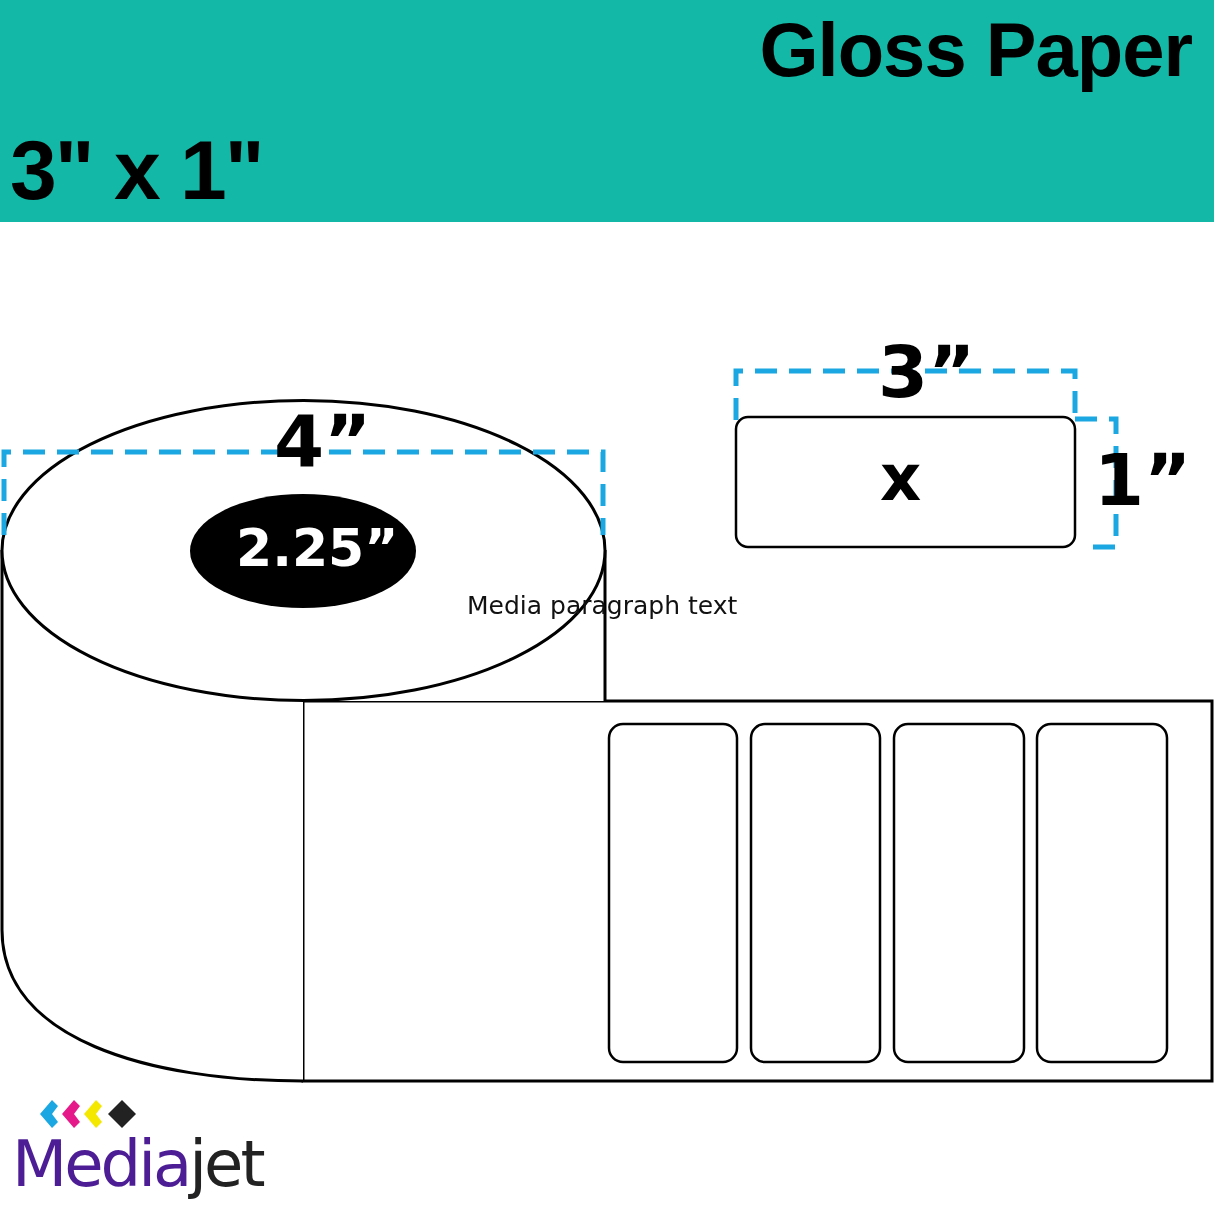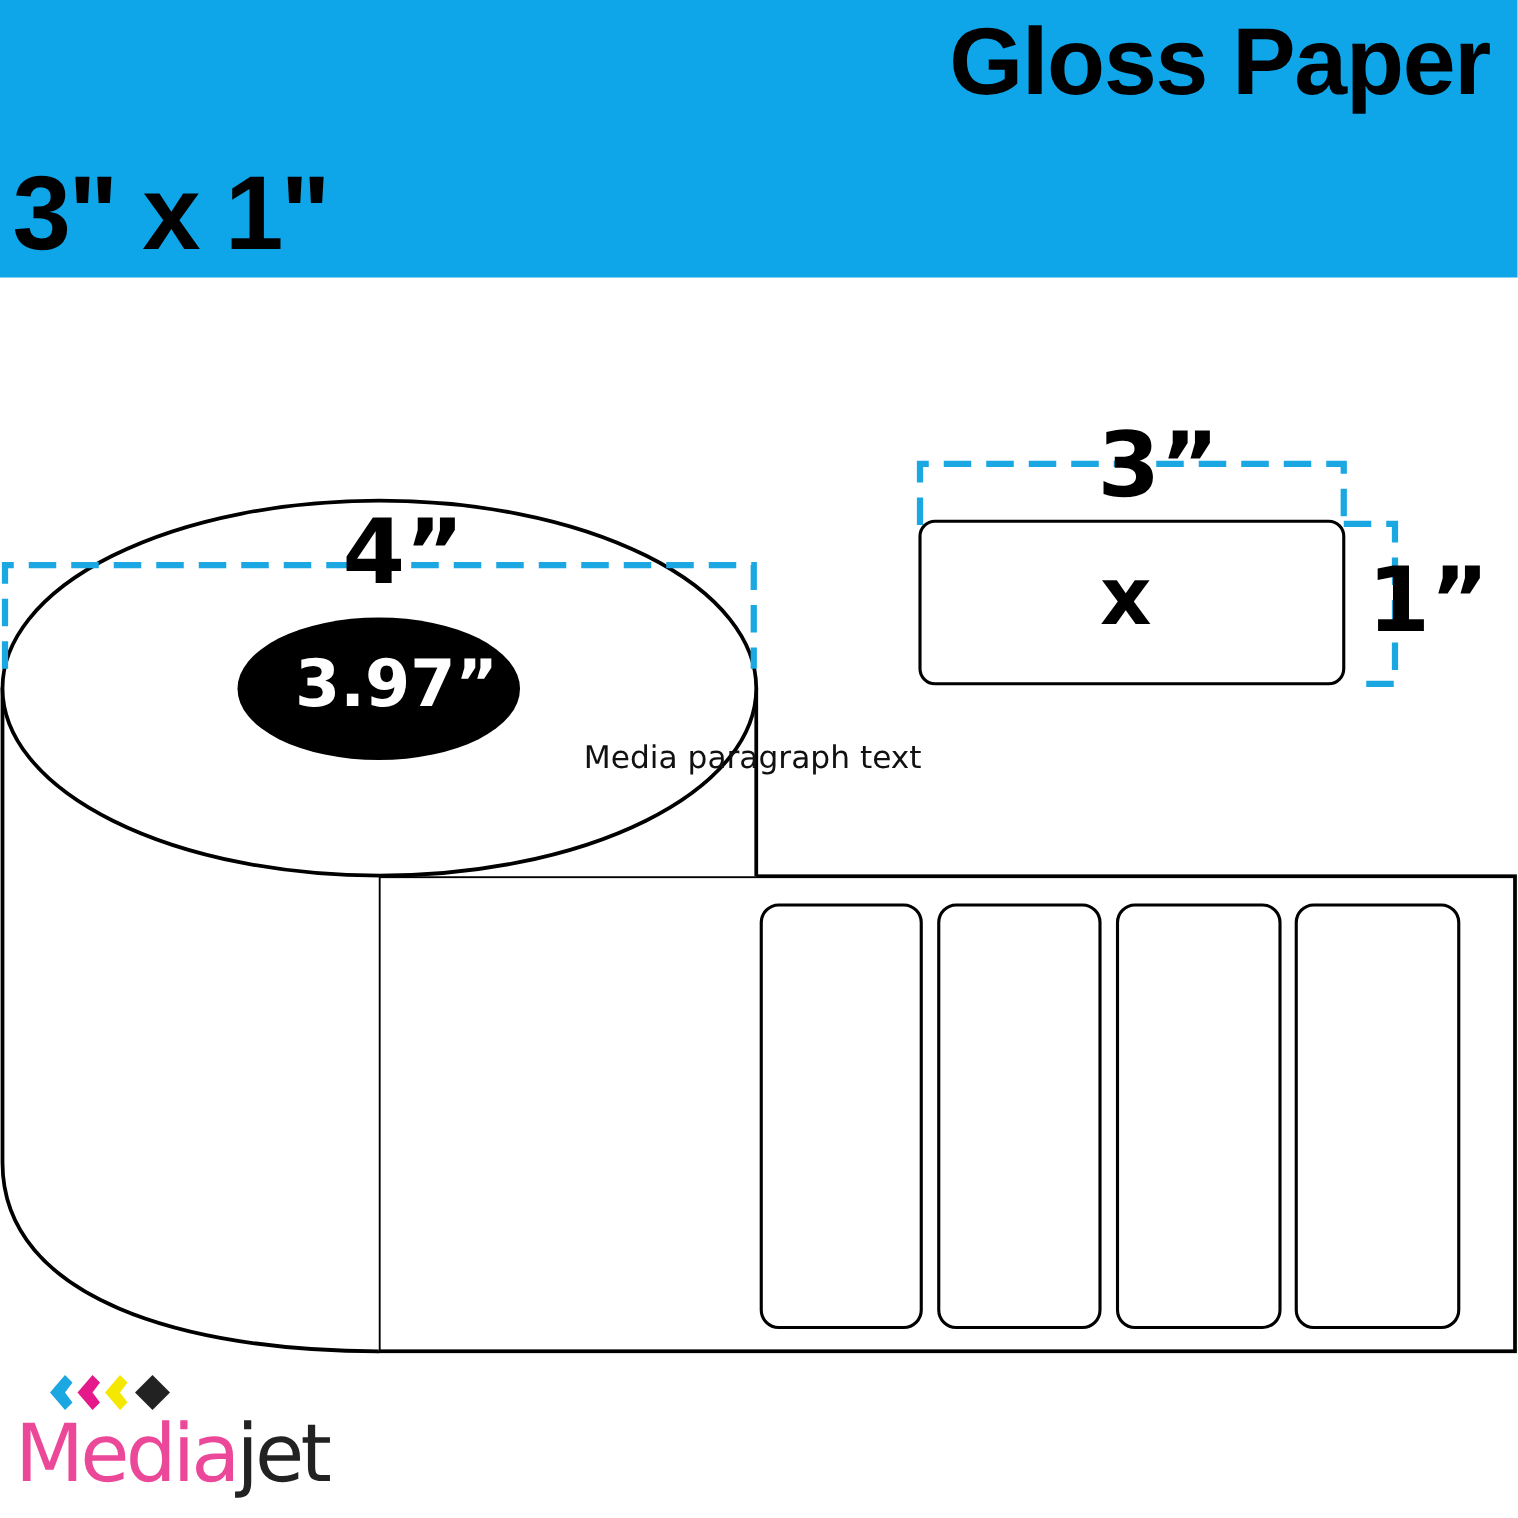--- a/index.html
+++ b/index.html
@@ -1,25 +1,25 @@
 <!DOCTYPE html>
 <html><head>
   <meta charset="utf-8">
   <style>
     html, body { margin:0; padding:0; background:#ffffff; }
     body { width:1214px; height:1214px; position:relative; overflow:hidden; font-family:"Liberation Sans", sans-serif; }
-    .banner { position:absolute; left:0; top:0; width:1214px; height:222px; background:#0ea5e9; }
+    .banner { position:absolute; left:0; top:0; width:1214px; height:222px; background:#14b8a6; }
     .banner-title { position:absolute; right:22px; top:12px; font-family:"Liberation Sans", sans-serif; font-weight:700; font-size:76px; color:#000; letter-spacing:-1px; line-height:1; }
     .banner-size { position:absolute; left:10px; top:128px; font-family:"Liberation Sans", sans-serif; font-weight:700; font-size:84px; color:#000; letter-spacing:-2px; line-height:1; }
     svg.art { position:absolute; left:0; top:0; }
     .dim-lbl { position:absolute; font-family:"DejaVu Sans", sans-serif; font-weight:700; color:#000; line-height:1; }
     .para { position:absolute; left:467px; top:591px; font-family:"DejaVu Sans", sans-serif; font-size:25px; color:#111; }
     .logo { position:absolute; left:12px; top:1094px; }
     .logo-word { position:absolute; left:0; top:38px; font-family:"DejaVu Sans", sans-serif; font-size:64px; letter-spacing:-3px; line-height:1; white-space:nowrap; }
-    .logo-media { color:#ec4899; }
+    .logo-media { color:#4c1d95; }
     .logo-jet { color:#222; }
   </style>
 </head>
 <body>
 
 <div class="banner">
   <div class="banner-title">Gloss Paper</div>
   <div class="banner-size">3" x 1"</div>
 </div>
 
@@ -42,21 +42,21 @@
   <g fill="none" stroke="#1aa7e2" stroke-width="5" stroke-dasharray="22,12">
     <polyline points="4,535 4,452 603,452 603,535"></polyline>
     <polyline points="736,420 736,371 1075,371 1075,420"></polyline>
     <polyline points="1075,419 1116,419 1116,547 1088,547"></polyline>
   </g>
 
   <rect x="736" y="417" width="339" height="130" rx="12" fill="#fff" stroke="#000" stroke-width="2.5"></rect>
 </svg>
 
 <div class="dim-lbl" style="left:274px;top:405px;font-size:72px;">4”</div>
-<div class="dim-lbl" style="left:236px;top:522px;font-size:52px;color:#fff;">3.97”</div>
+<div class="dim-lbl" style="left:236px;top:522px;font-size:52px;color:#fff;">2.25”</div>
 <div class="dim-lbl" style="left:878px;top:336px;font-size:72px;">3”</div>
 <div class="dim-lbl" style="left:880px;top:446px;font-size:64px;">x</div>
 <div class="dim-lbl" style="left:1094px;top:444px;font-size:72px;">1”</div>
 
 <div class="para">Media paragraph text</div>
 
 <div class="logo">
   <svg width="130" height="34" style="position:absolute;left:26px;top:4px;">
     <polygon points="14,2 2,16 14,30 20,24 14,16 20,8" fill="#1aa7e2"></polygon>
     <polygon points="36,2 24,16 36,30 42,24 36,16 42,8" fill="#e6198a"></polygon>

